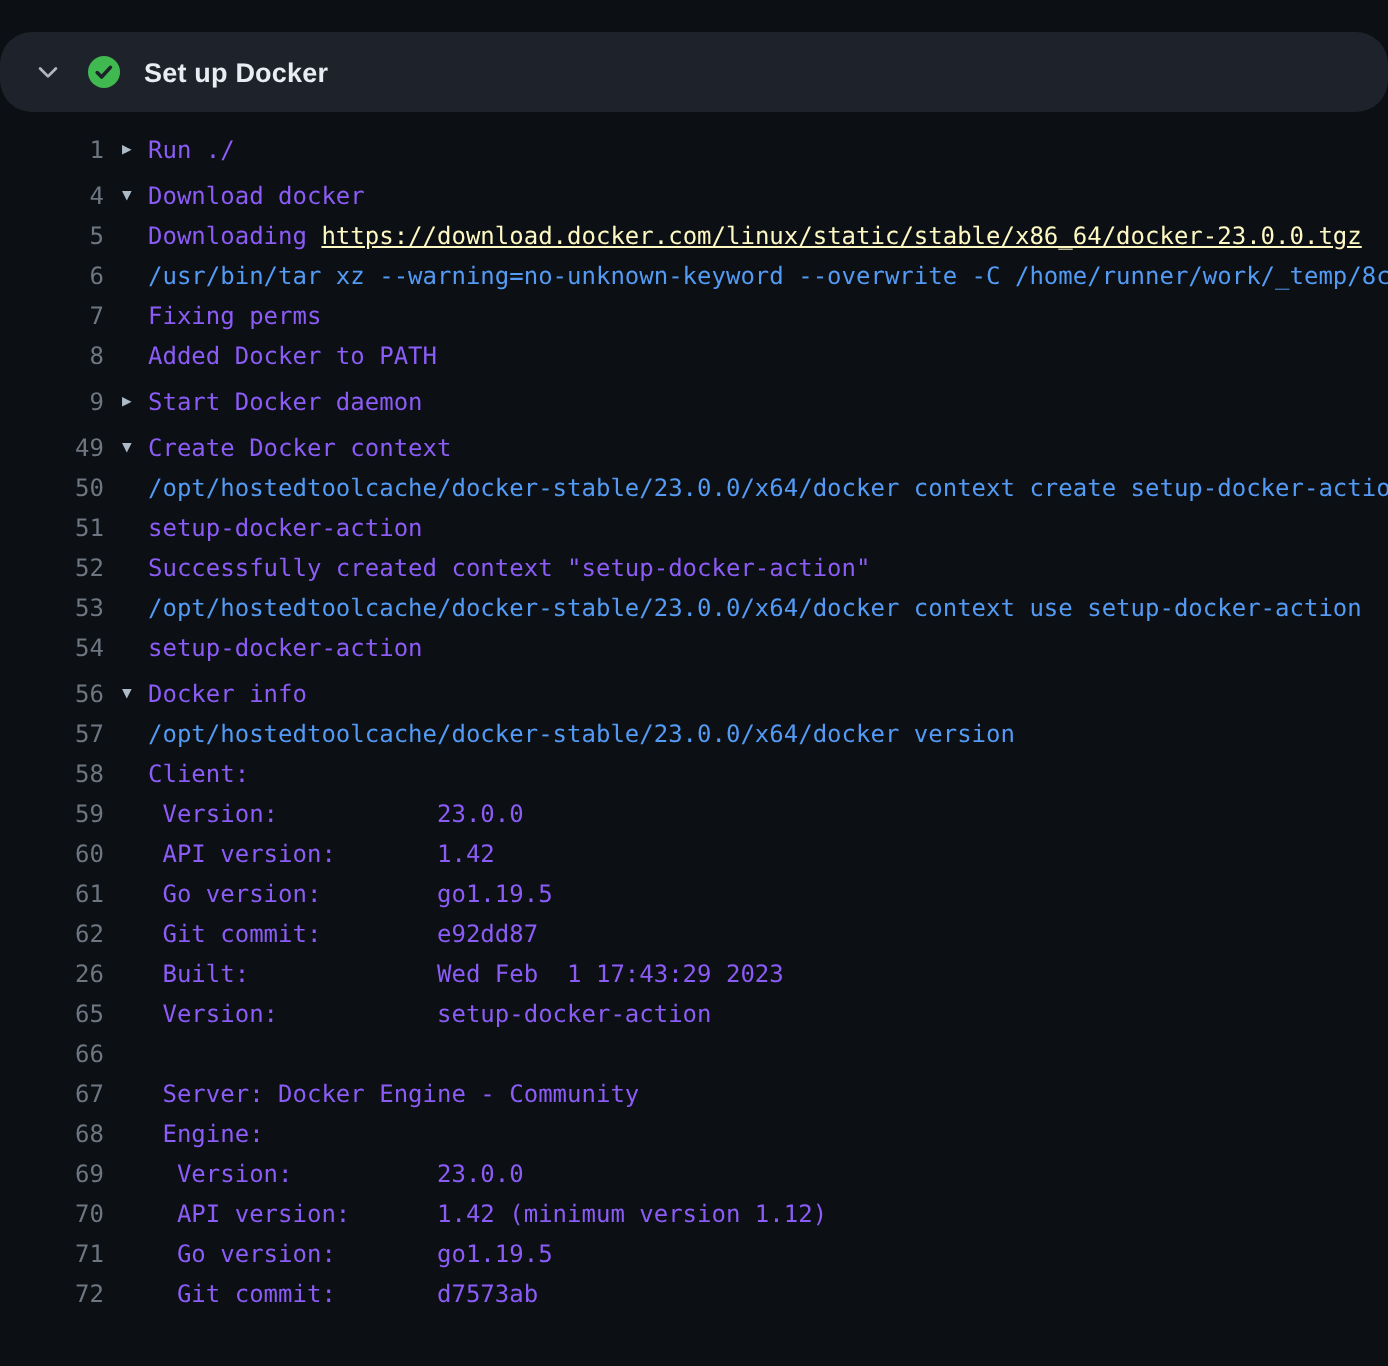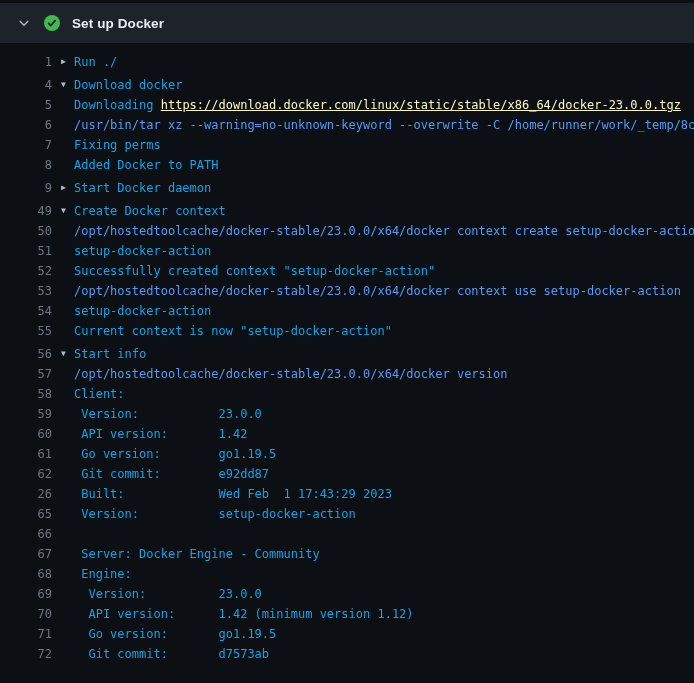--- a/index.html
+++ b/index.html
@@ -6,27 +6,28 @@
   html, body { background: #0d1117; }
   .app {
     position: relative;
     width: 694px;
     height: 683px;
     background: #0c0f14;
     overflow: hidden;
     font-family: "Liberation Sans", sans-serif;
   }
   .step-header {
-    margin-top: 3px;
+    margin-top: 16px;
     height: 40px;
     background: var(--header-bg, #1e232b);
     display: flex;
     align-items: center;
     padding: 0 16px;
     cursor: pointer;
+    border-radius: 16px;
   }
   .step-header .chev { flex: none; width: 16px; height: 16px; margin-right: 12px; display: flex; align-items: center; justify-content: center; }
   .step-header .status { flex: none; width: 16px; height: 16px; margin-right: 12px; }
   .step-title {
     color: #e6edf3;
     font-size: 13.5px;
     font-weight: 600;
     letter-spacing: .1px;
   }
   .log {
@@ -56,21 +57,21 @@
     color: #adbac7;
     font-size: 8px;
     text-align: left;
   }
   .content {
     flex: 1;
     overflow: hidden;
     white-space: pre;
     color: #c9d1d9;
   }
-  .content .plain { color: #0ea5e9; }
+  .content .plain { color: #8b5cf6; }
   .content .command { color: var(--command-blue, #539bf5); }
   .content .link { color: #fef9c3; text-decoration: underline; cursor: pointer; }
 </style>
 </head>
 <body>
 
 <div class="app">
 
   <div class="step-header">
     <span class="chev">
@@ -94,22 +95,21 @@
       <div class="line"><span class="num">6</span><span class="disclosure"></span><span class="content"><span class="command">/usr/bin/tar xz --warning=no-unknown-keyword --overwrite -C /home/runner/work/_temp/8c9</span></span></div>
       <div class="line"><span class="num">7</span><span class="disclosure"></span><span class="content"><span class="plain">Fixing perms</span></span></div>
       <div class="line"><span class="num">8</span><span class="disclosure"></span><span class="content"><span class="plain">Added Docker to PATH</span></span></div>
       <div class="line group collapsed"><span class="num">9</span><span class="disclosure">▶</span><span class="content"><span class="plain">Start Docker daemon</span></span></div>
       <div class="line group"><span class="num">49</span><span class="disclosure">▼</span><span class="content"><span class="plain">Create Docker context</span></span></div>
       <div class="line"><span class="num">50</span><span class="disclosure"></span><span class="content"><span class="command">/opt/hostedtoolcache/docker-stable/23.0.0/x64/docker context create setup-docker-action</span></span></div>
       <div class="line"><span class="num">51</span><span class="disclosure"></span><span class="content"><span class="plain">setup-docker-action</span></span></div>
       <div class="line"><span class="num">52</span><span class="disclosure"></span><span class="content"><span class="plain">Successfully created context "setup-docker-action"</span></span></div>
       <div class="line"><span class="num">53</span><span class="disclosure"></span><span class="content"><span class="command">/opt/hostedtoolcache/docker-stable/23.0.0/x64/docker context use setup-docker-action</span></span></div>
       <div class="line"><span class="num">54</span><span class="disclosure"></span><span class="content"><span class="plain">setup-docker-action</span></span></div>
-      <div class="line"><span class="num">55</span><span class="disclosure"></span><span class="content"><span class="plain">Current context is now "setup-docker-action"</span></span></div>
-      <div class="line group"><span class="num">56</span><span class="disclosure">▼</span><span class="content"><span class="plain">Start info</span></span></div>
+      <div class="line group"><span class="num">56</span><span class="disclosure">▼</span><span class="content"><span class="plain">Docker info</span></span></div>
       <div class="line"><span class="num">57</span><span class="disclosure"></span><span class="content"><span class="command">/opt/hostedtoolcache/docker-stable/23.0.0/x64/docker version</span></span></div>
       <div class="line"><span class="num">58</span><span class="disclosure"></span><span class="content"><span class="plain">Client:</span></span></div>
       <div class="line"><span class="num">59</span><span class="disclosure"></span><span class="content"><span class="plain"> Version:           23.0.0</span></span></div>
       <div class="line"><span class="num">60</span><span class="disclosure"></span><span class="content"><span class="plain"> API version:       1.42</span></span></div>
       <div class="line"><span class="num">61</span><span class="disclosure"></span><span class="content"><span class="plain"> Go version:        go1.19.5</span></span></div>
       <div class="line"><span class="num">62</span><span class="disclosure"></span><span class="content"><span class="plain"> Git commit:        e92dd87</span></span></div>
       <div class="line"><span class="num">26</span><span class="disclosure"></span><span class="content"><span class="plain"> Built:             Wed Feb  1 17:43:29 2023</span></span></div>
       <div class="line"><span class="num">65</span><span class="disclosure"></span><span class="content"><span class="plain"> Version:           setup-docker-action</span></span></div>
       <div class="line"><span class="num">66</span><span class="disclosure"></span><span class="content"><span class="plain"></span></span></div>
       <div class="line"><span class="num">67</span><span class="disclosure"></span><span class="content"><span class="plain"> Server: Docker Engine - Community</span></span></div>

